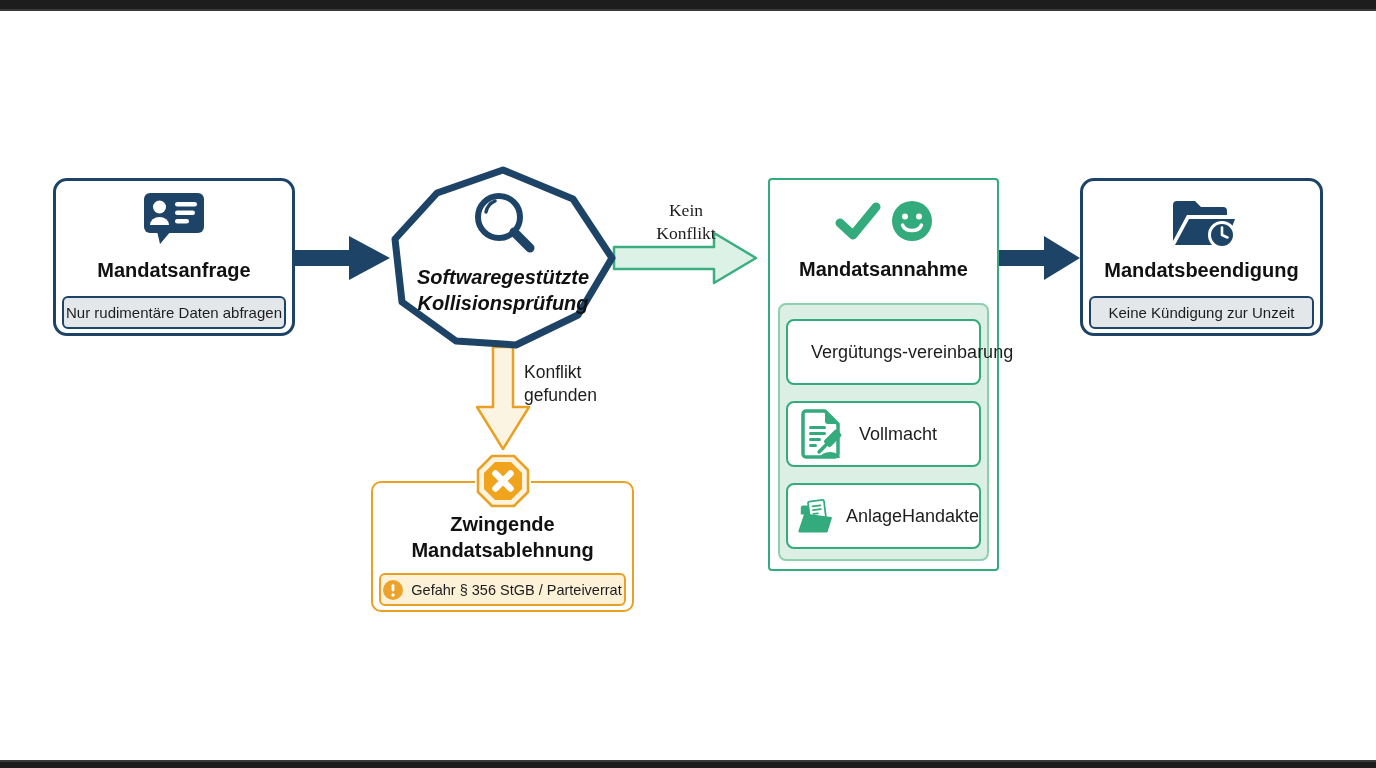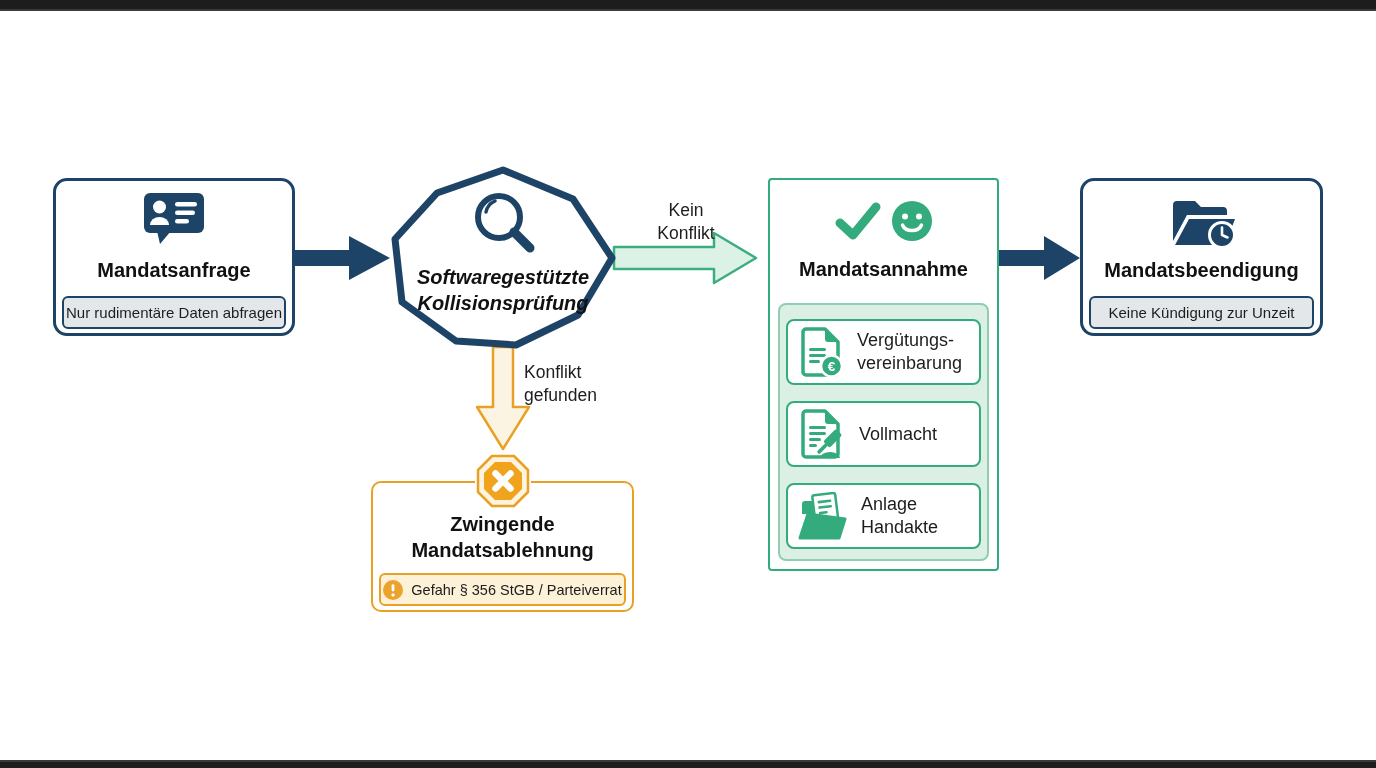--- a/index.html
+++ b/index.html
@@ -45,21 +45,21 @@
   .node-green .icon-row{position:absolute;top:20px;left:0;width:100%;display:flex;justify-content:center;align-items:center;gap:10px;}
   .green-panel{
     position:absolute;left:8px;right:8px;top:123px;bottom:8px;box-sizing:border-box;
     background:#dcefe4;border:2px solid #8fcfb0;border-radius:8px;
     padding:14px 6px;display:flex;flex-direction:column;gap:16px;
   }
   .sub-box{
     height:66px;box-sizing:border-box;background:#fff;border:2px solid #34ab7c;border-radius:8px;
     display:flex;align-items:center;padding-left:10px;gap:13px;flex:none;
   }
-  .sub-label{font-size:18px;line-height:23px;color:#1d1d1d;display:flex;flex-direction:column;justify-content:center;}
+  .sub-label{font-size:18px;line-height:23px;color:#1d1d1d;display:flex;flex-direction:row;justify-content:center;}
   .sub-label span{display:block;}
 
   
   .node-orange{
     position:absolute;left:371px;top:481px;width:263px;height:131px;box-sizing:border-box;
     background:#fff;border:2.5px solid #e9a125;border-radius:10px;
   }
   .node-orange .node-title{top:28px;line-height:26px;}
   .node-orange .node-title span{display:block;}
 </style>
@@ -80,21 +80,21 @@
   </svg>
 
   <svg class="abs" style="left:998px;top:232px;" width="86" height="52">
     <polygon points="0,18 46,18 46,4 82,26 46,48 46,34 0,34" fill="#1d4367"></polygon>
   </svg>
 
   <svg class="abs" style="left:475px;top:345px;" width="58" height="108">
     <polygon points="18,2 38,2 38,62 54,62 28,104 2,62 18,62" fill="#fcf4e2" stroke="#e9a125" stroke-width="2.5" stroke-linejoin="round"></polygon>
   </svg>
 
-  <div class="edge-label center" style="left:612px;top:199px;width:148px;">
+  <div class="edge-label center" style="left:612px;top:199px;width:148px;font-family:Liberation Serif, serif;">
     <span>Kein</span>
     <span>Konflikt</span>
   </div>
   <div class="edge-label" style="left:524px;top:361px;">
     <span>Konflikt</span>
     <span>gefunden</span>
   </div>
 
   <div class="node-navy" style="left:53px;top:178px;width:242px;height:158px;">
     <div class="icon-wrap">

